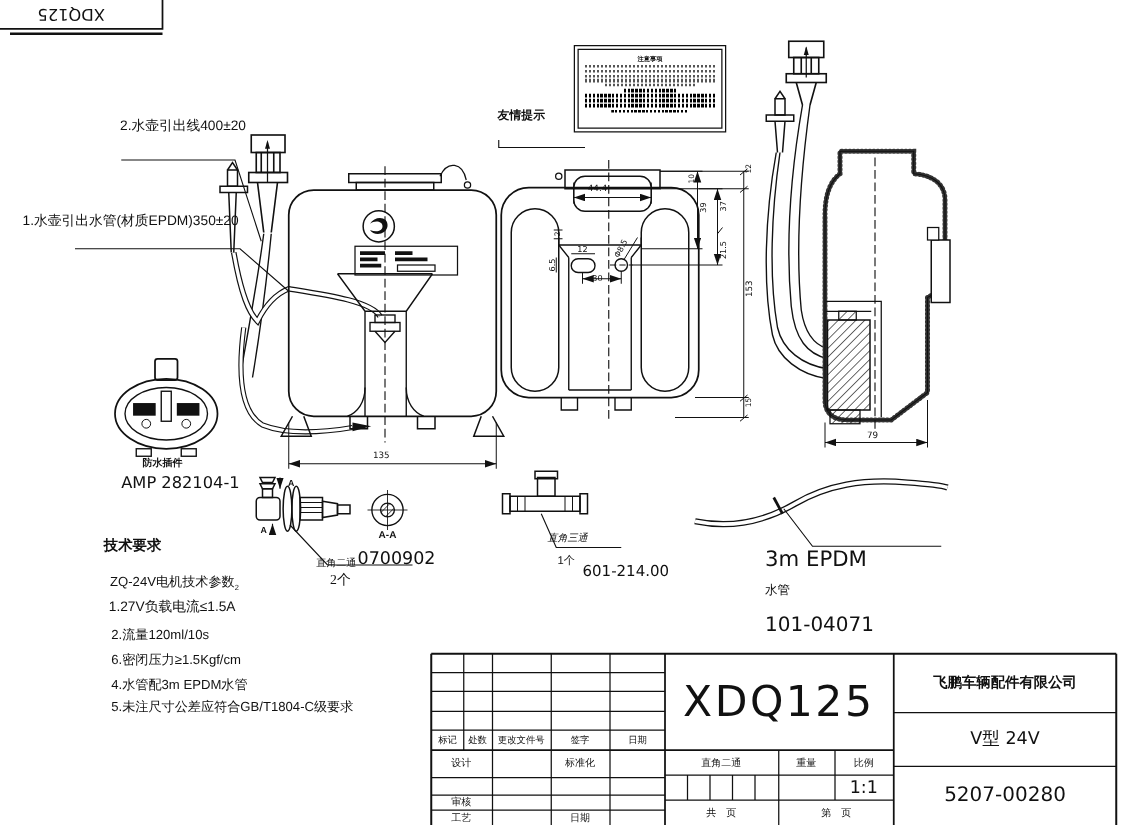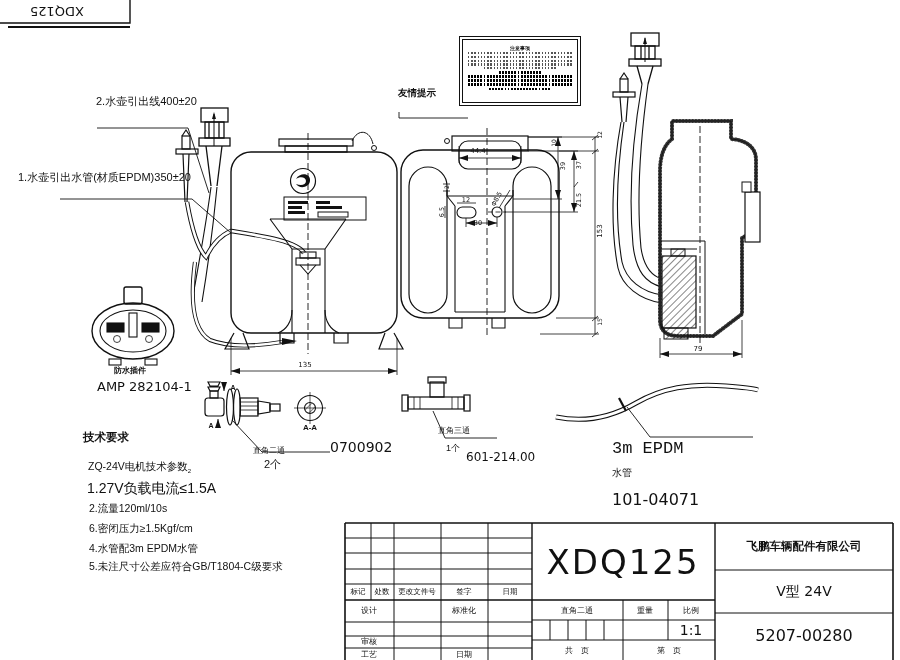--- a/index.html
+++ b/index.html
@@ -290,37 +290,37 @@
 <span class="txt" style="left:96px;top:96px;font-size:11px;">2.水壶引出线400±20</span>
 <span class="txt" style="left:18px;top:172px;font-size:11px;">1.水壶引出水管(材质EPDM)350±20</span>
 
 <span class="txt ctr" style="left:117px;top:339px;font-size:5px;color:#fff;">+</span>
 <span class="txt ctr" style="left:149px;top:339px;font-size:5px;color:#fff;">-</span>
 <span class="txt ctr" style="left:130px;top:371px;font-size:8px;font-weight:bold;">防水插件</span>
 <span class="txt mono" style="left:97px;top:380px;font-size:13px;">AMP 282104-1</span>
 
 <span class="txt" style="left:83px;top:432px;font-size:11.5px;font-weight:bold;">技术要求</span>
 <span class="txt" style="left:88px;top:461px;font-size:10.5px;"><span>ZQ-24V电机技术参数</span><sub class="tiny">2</sub></span>
-<span class="txt" style="left:87px;top:481px;font-size:14px;">1.27V负载电流≤1.5A</span>
+<span class="txt" style="left:87px;top:481px;font-size:11px;">1.27V负载电流≤1.5A</span>
 <span class="txt" style="left:89px;top:503px;font-size:10.5px;">2.流量120ml/10s</span>
 <span class="txt" style="left:89px;top:523px;font-size:10.5px;">6.密闭压力≥1.5Kgf/cm</span>
 <span class="txt" style="left:89px;top:543px;font-size:10.5px;">4.水管配3m EPDM水管</span>
 <span class="txt" style="left:89px;top:561px;font-size:10.5px;">5.未注尺寸公差应符合GB/T1804-C级要求</span>
 
 <span class="txt" style="left:253px;top:447px;font-size:8px;">直角二通</span>
-<span class="txt mono" style="left:286px;top:440px;font-size:14px;margin-left:44px;">0700902</span>
-<span class="txt" style="left:264px;top:459px;font-size:11px;">2个</span>
+<span class="txt mono" style="left:286px;top:440px;font-size:14px;">0700902</span>
+<span class="txt" style="left:264px;top:459px;font-size:11px;font-family:Liberation Serif, serif;">2个</span>
 <span class="txt ctr" style="left:233px;top:387px;font-size:7px;font-weight:bold;">A</span>
 <span class="txt ctr" style="left:211px;top:425px;font-size:7px;font-weight:bold;">A</span>
 <span class="txt ctr" style="left:310px;top:428px;font-size:8px;font-weight:bold;">A-A</span>
-<span class="txt" style="left:438px;top:427px;font-size:8px;">直角三通</span>
+<span class="txt" style="left:438px;top:427px;font-size:8px;font-style:italic;">直角三通</span>
 <span class="txt mono" style="left:466px;top:423px;font-size:12px;margin-top:28px;">601-214.00</span>
 <span class="txt" style="left:446px;top:444px;font-size:9px;">1个</span>
 
-<span class="txt mono" style="left:612px;top:440px;font-size:17px;font-family:Liberation Mono, monospace;">3m  EPDM</span>
+<span class="txt mono" style="left:612px;top:440px;font-size:17px;">3m  EPDM</span>
 <span class="txt" style="left:612px;top:468px;font-size:10px;">水管</span>
 <span class="txt mono" style="left:612px;top:492px;font-size:16px;">101-04071</span>
 
 <span class="txt ctr mono" style="left:305px;top:365px;font-size:7px;">135</span>
 <span class="txt ctr mono" style="left:449px;top:151px;font-size:7px;margin-left:29px;">44.4</span>
 <span class="txt vrt mono" style="left:554px;top:143px;font-size:6px;">10</span>
 <span class="txt vrt mono" style="left:600px;top:135px;font-size:6px;">12</span>
 <span class="txt vrt mono" style="left:600px;top:231px;font-size:7px;">153</span>
 <span class="txt vrt mono" style="left:600px;top:322px;font-size:6px;">15</span>
 <span class="txt vrt mono" style="left:563px;top:166px;font-size:6.5px;">39</span>

